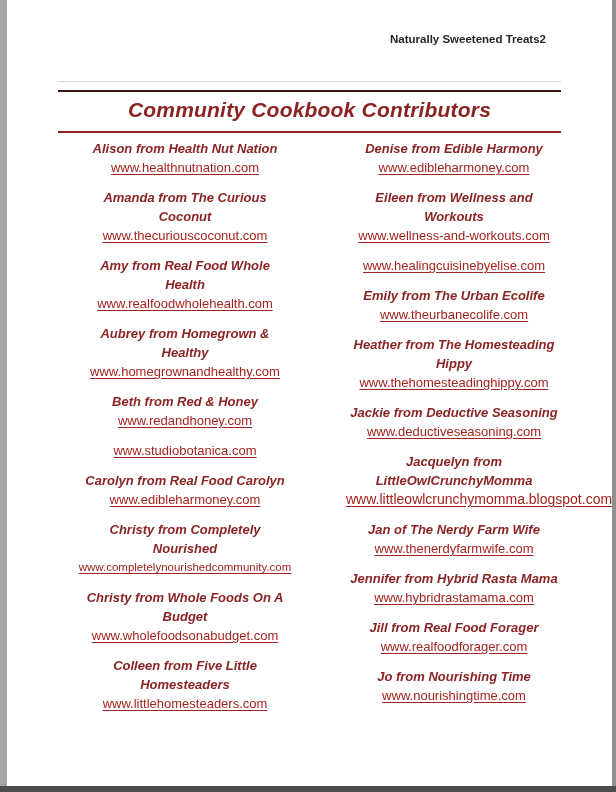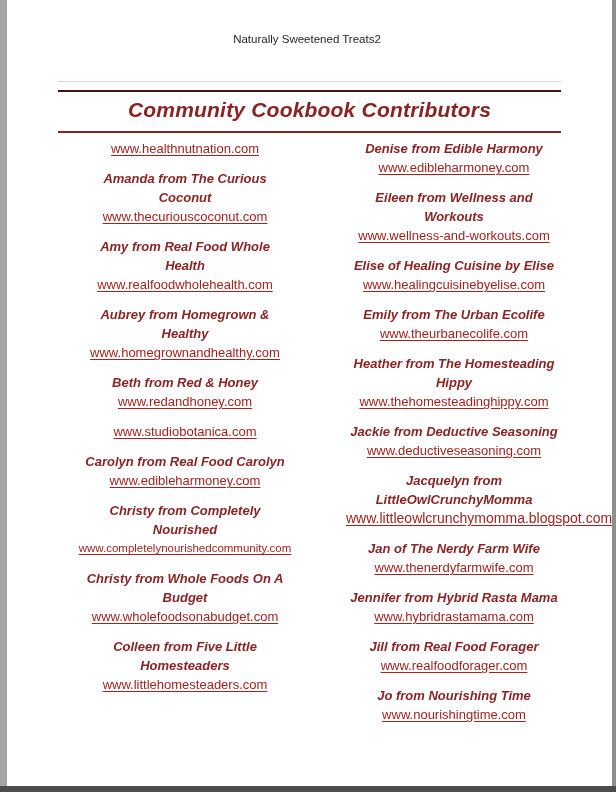--- a/index.html
+++ b/index.html
@@ -16,22 +16,22 @@
   .page{
     position:relative;width:616px;height:792px;background:#fff;overflow:hidden;
   }
   .edge{position:absolute;}
   .edge-left{left:0;top:0;width:7px;height:792px;background:#a6a6a6;}
   .edge-right{right:0;top:0;width:4px;height:792px;background:#8f8f8f;}
   .edge-bottom{left:0;bottom:0;width:616px;height:6px;background:#4d4d4d;}
 
   .running-header{
     position:absolute;left:68px;right:70px;top:33px;
-    display:flex;justify-content:center;align-items:baseline;
-    font-size:11.5px;color:var(--header-text);
+    display:flex;justify-content:flex-end;align-items:baseline;
+    font-size:11.5px;color:var(--header-text);font-weight:bold;
   }
   .hairline{
     position:absolute;left:58px;width:503px;top:81px;height:1px;
     background:var(--rule-light);
   }
   .rule-top{
     position:absolute;left:58px;width:503px;top:90px;height:2px;
     background:var(--rule-dark);
   }
   .page-title{
@@ -78,20 +78,21 @@
   </div>
 
   <div class="hairline"></div>
   <div class="rule-top"></div>
   <h1 class="page-title">Community Cookbook Contributors</h1>
   <div class="rule-bottom"></div>
 
   <div class="columns">
     <div class="col col-left" id="col-left">
         <div class="entry">
+          <div class="entry-name">Alison from Health Nut Nation</div>
           <a class="entry-url">www.healthnutnation.com</a>
         </div>
         <div class="entry">
           <div class="entry-name">Amanda from The Curious
 Coconut</div>
           <a class="entry-url">www.thecuriouscoconut.com</a>
         </div>
         <div class="entry">
           <div class="entry-name">Amy from Real Food Whole
 Health</div>
@@ -133,21 +134,20 @@
         <div class="entry">
           <div class="entry-name">Denise from Edible Harmony</div>
           <a class="entry-url">www.edibleharmoney.com</a>
         </div>
         <div class="entry">
           <div class="entry-name">Eileen from Wellness and
 Workouts</div>
           <a class="entry-url">www.wellness-and-workouts.com</a>
         </div>
         <div class="entry">
-          <div class="entry-name">Elise of Healing Cuisine by Elise</div>
           <a class="entry-url">www.healingcuisinebyelise.com</a>
         </div>
         <div class="entry">
           <div class="entry-name">Emily from The Urban Ecolife</div>
           <a class="entry-url">www.theurbanecolife.com</a>
         </div>
         <div class="entry">
           <div class="entry-name">Heather from The Homesteading
 Hippy</div>
           <a class="entry-url">www.thehomesteadinghippy.com</a>

